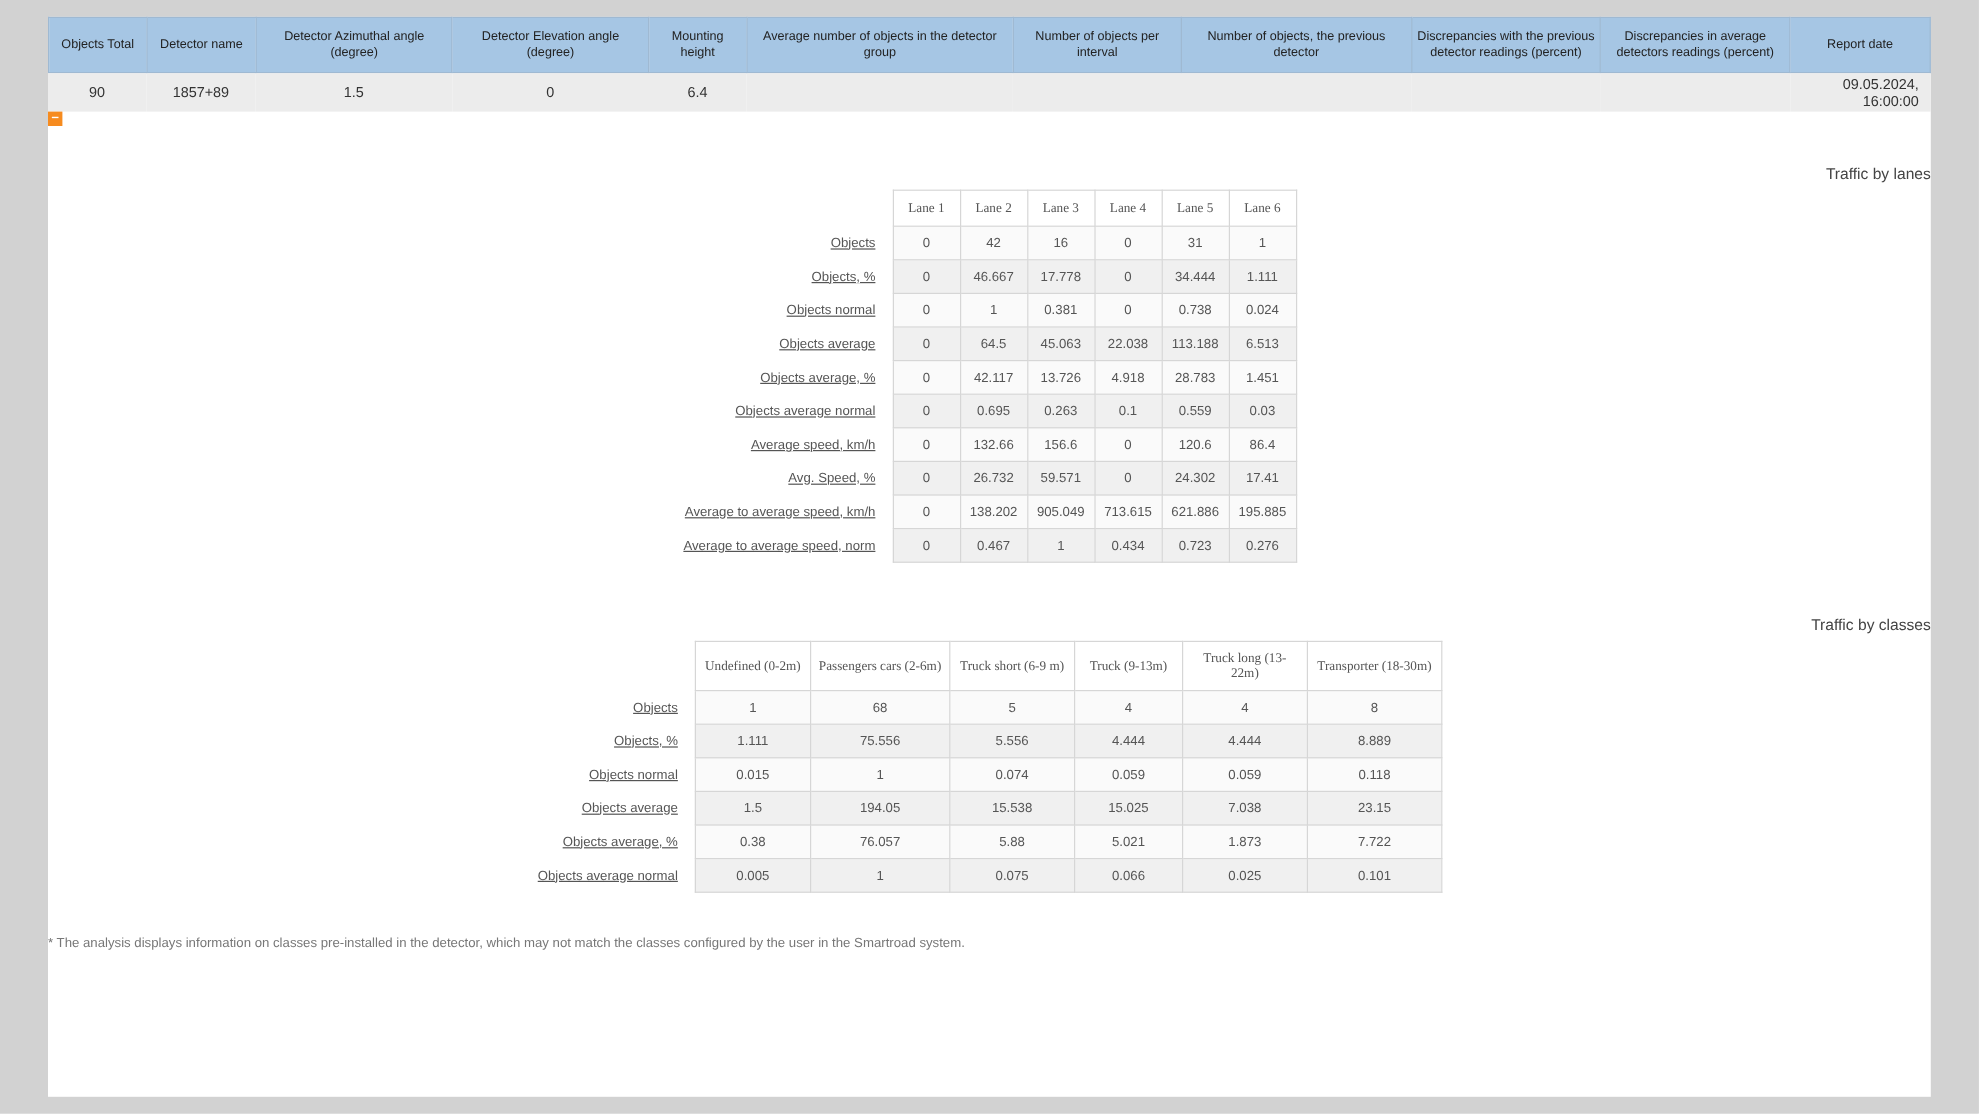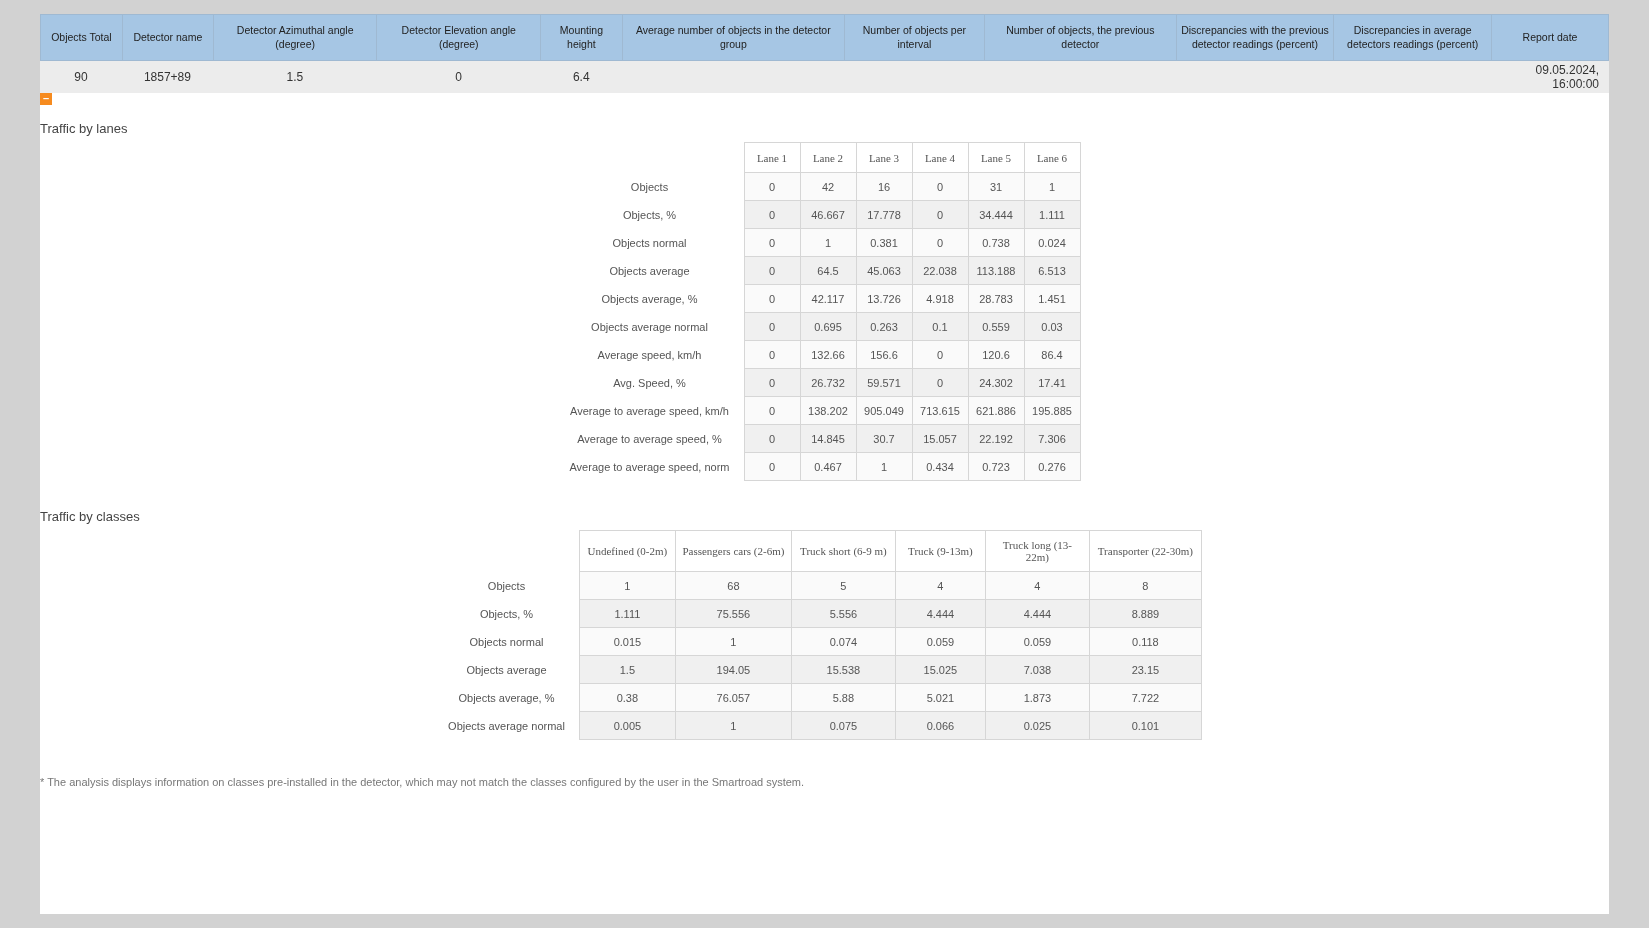--- a/index.html
+++ b/index.html
@@ -77,48 +77,49 @@
     background: #f68b1f;
     color: #fff;
     font-size: 11px;
     line-height: 10px;
     text-align: center;
     cursor: pointer;
     font-weight: bold;
   }
 
   .section-title {
-    text-align: left;
+    text-align: right;
     font-size: 13px;
     color: #444;
-    margin: 28px 0 6px;
+    margin: 44px 0 6px;
   }
 
   .lanes-wrap, .classes-wrap {
     display: flex;
     justify-content: center;
   }
 
   table.data {
     border-collapse: collapse;
   }
   table.data th, table.data td {
     border: 1px solid #d6d6d6;
     font-size: 11px;
     color: #555;
     text-align: center;
     font-weight: normal;
   }
   table.data th.rowlbl {
     border: none;
-    text-align: center;
+    text-align: right;
     padding-right: 14px;
     color: #555;
     background: #fff;
     white-space: nowrap;
+    text-decoration: underline;
   }
   table.data thead th {
     background: #fff;
     padding: 8px 6px;
     height: 30px;
     font-family: Liberation Serif, serif;
   }
   table.data tbody td {
     height: 28px;
     padding: 0 6px;
@@ -314,29 +315,20 @@
             <tr>
               <th class="rowlbl">Average to average speed, km/h</th>
               <td>0</td>
               <td>138.202</td>
               <td>905.049</td>
               <td>713.615</td>
               <td>621.886</td>
               <td>195.885</td>
             </tr>
             <tr>
-              <th class="rowlbl">Average to average speed, %</th>
-              <td>0</td>
-              <td>14.845</td>
-              <td>30.7</td>
-              <td>15.057</td>
-              <td>22.192</td>
-              <td>7.306</td>
-            </tr>
-            <tr>
               <th class="rowlbl">Average to average speed, norm</th>
               <td>0</td>
               <td>0.467</td>
               <td>1</td>
               <td>0.434</td>
               <td>0.723</td>
               <td>0.276</td>
             </tr>
           </tbody>
       </table>
@@ -355,21 +347,21 @@
             <col class="cls5">
         </colgroup>
         <thead>
             <tr id="classes-head">
               <th class="corner"></th>
               <th>Undefined (0-2m)</th>
               <th>Passengers cars (2-6m)</th>
               <th>Truck short (6-9 m)</th>
               <th>Truck (9-13m)</th>
               <th>Truck long (13-22m)</th>
-              <th>Transporter (22-30m)</th>
+              <th>Transporter (18-30m)</th>
             </tr>
           </thead>
         <tbody id="classes-body">
             <tr>
               <th class="rowlbl">Objects</th>
               <td>1</td>
               <td>68</td>
               <td>5</td>
               <td>4</td>
               <td>4</td>

